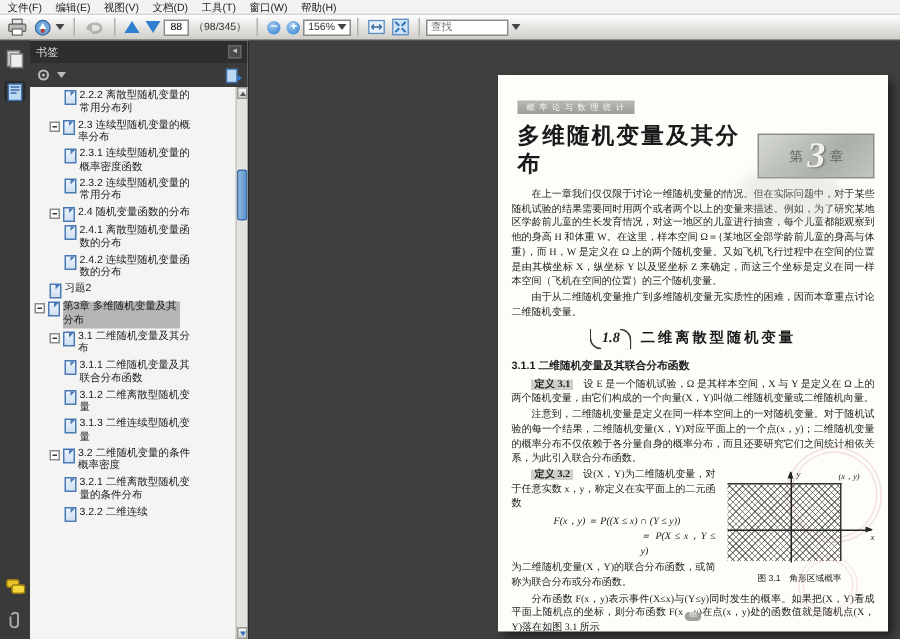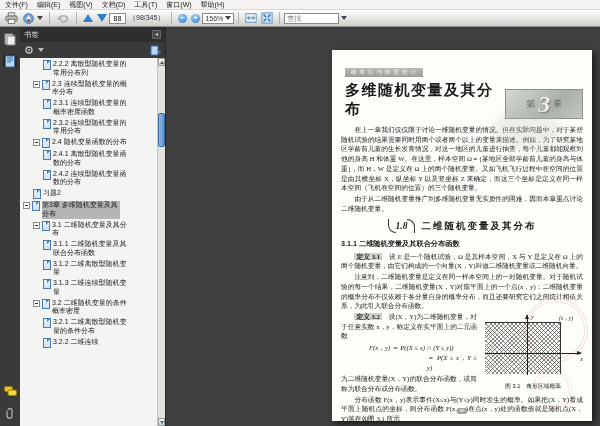--- a/index.html
+++ b/index.html
@@ -348,21 +348,21 @@
             <span class="num">3</span>
             <span class="post">章</span>
           </span>
         </div>
 
         <div class="bodytext" style="margin-top:6px;">
           <div class="para">在上一章我们仅仅限于讨论一维随机变量的情况。但在实际问题中，对于某些随机试验的结果需要同时用两个或者两个以上的变量来描述。例如，为了研究某地区学龄前儿童的生长发育情况，对这一地区的儿童进行抽查，每个儿童都能观察到他的身高 H 和体重 W。在这里，样本空间 Ω＝{某地区全部学龄前儿童的身高与体重}，而 H，W 是定义在 Ω 上的两个随机变量。又如飞机飞行过程中在空间的位置是由其横坐标 X，纵坐标 Y 以及竖坐标 Z 来确定，而这三个坐标是定义在同一样本空间（飞机在空间的位置）的三个随机变量。</div>
           <div class="para">由于从二维随机变量推广到多维随机变量无实质性的困难，因而本章重点讨论二维随机变量。</div>
 
           <div class="sec-head">
-            <span class="secnum">1.8</span><span>二维随机变量及其分布</span>
+            <span class="secnum">1.8</span><span>二维离散型随机变量</span>
           </div>
 
           <div class="subsec">3.1.1 二维随机变量及其联合分布函数</div>
 
           <div class="para">
             <span class="def-label">定义 3.1</span><span>　设 E 是一个随机试验，Ω 是其样本空间，X 与 Y 是定义在 Ω 上的两个随机变量，由它们构成的一个向量(X，Y)叫做二维随机变量或二维随机向量。</span>
           </div>
 
           <div class="para">注意到，二维随机变量是定义在同一样本空间上的一对随机变量。对于随机试验的每一个结果，二维随机变量(X，Y)对应平面上的一个点(x，y)；二维随机变量的概率分布不仅依赖于各分量自身的概率分布，而且还要研究它们之间统计相依关系，为此引入联合分布函数。</div>
 

